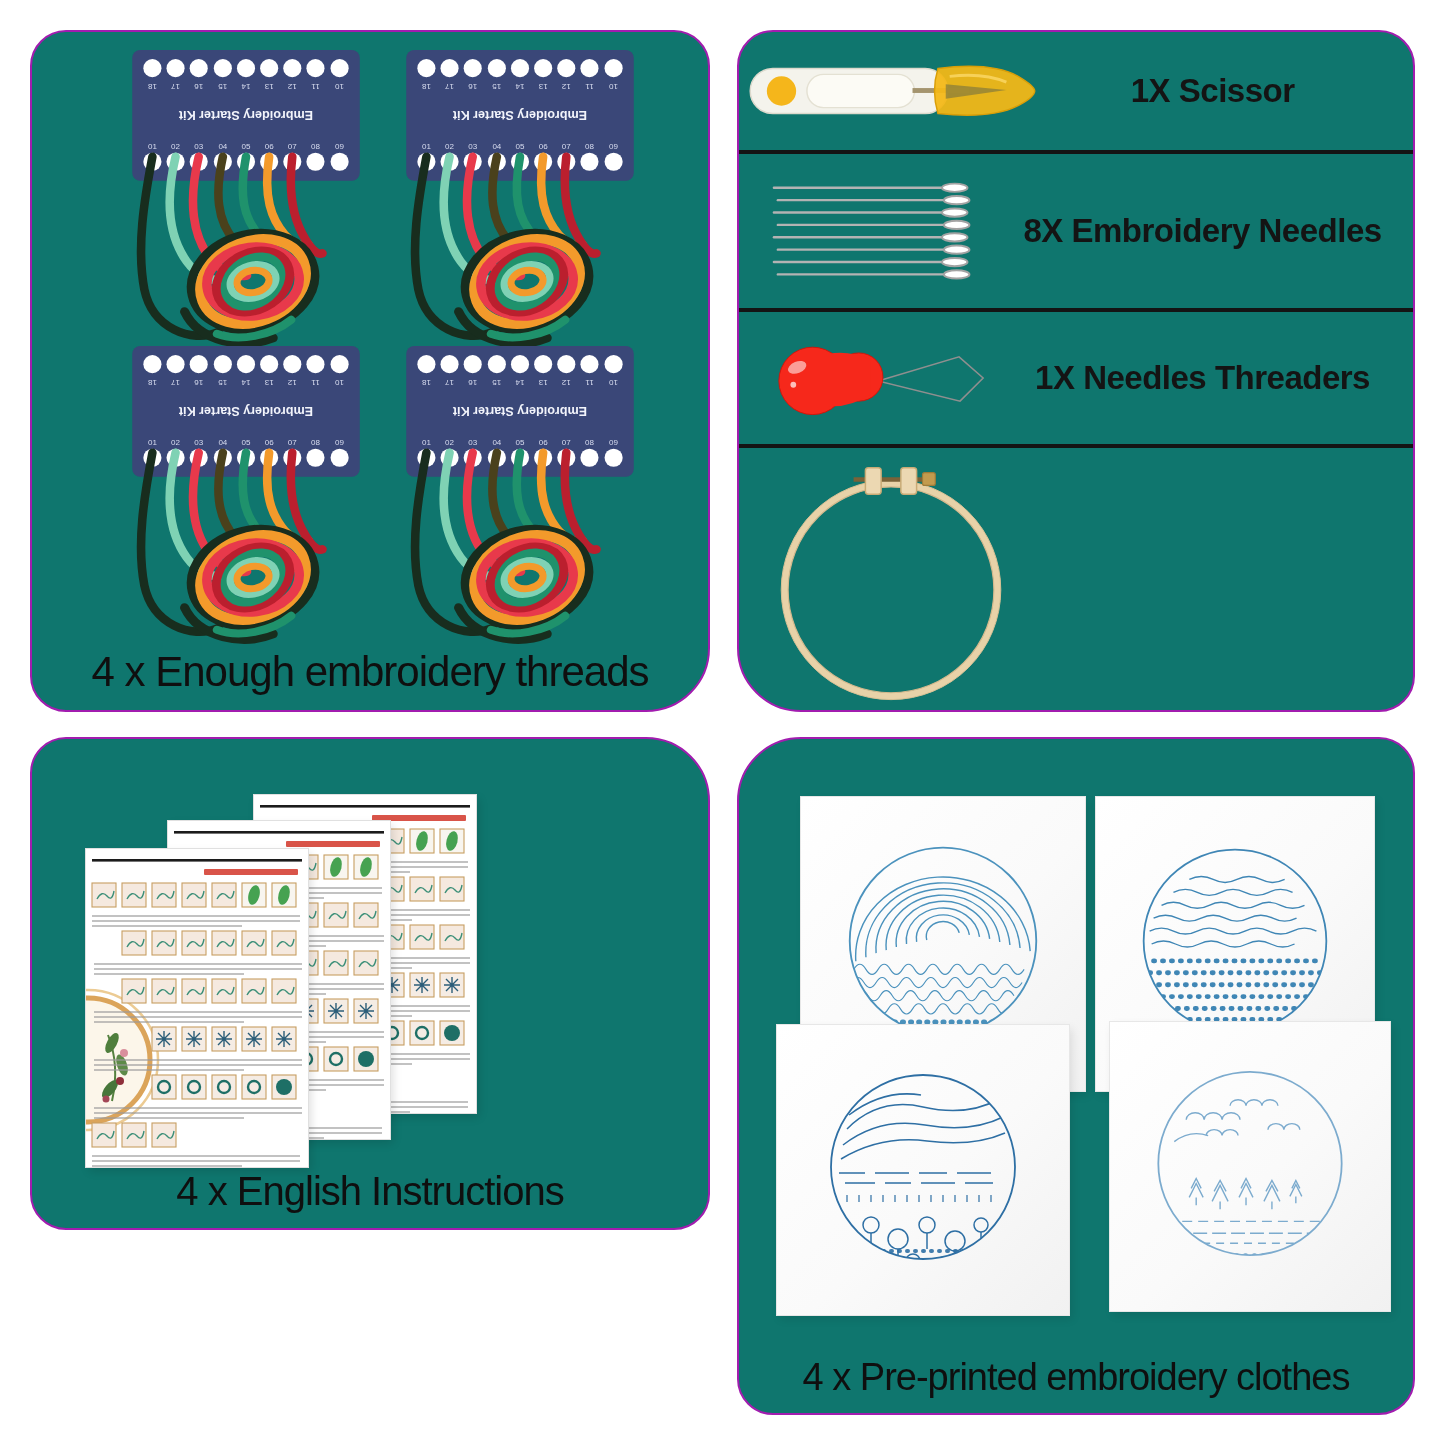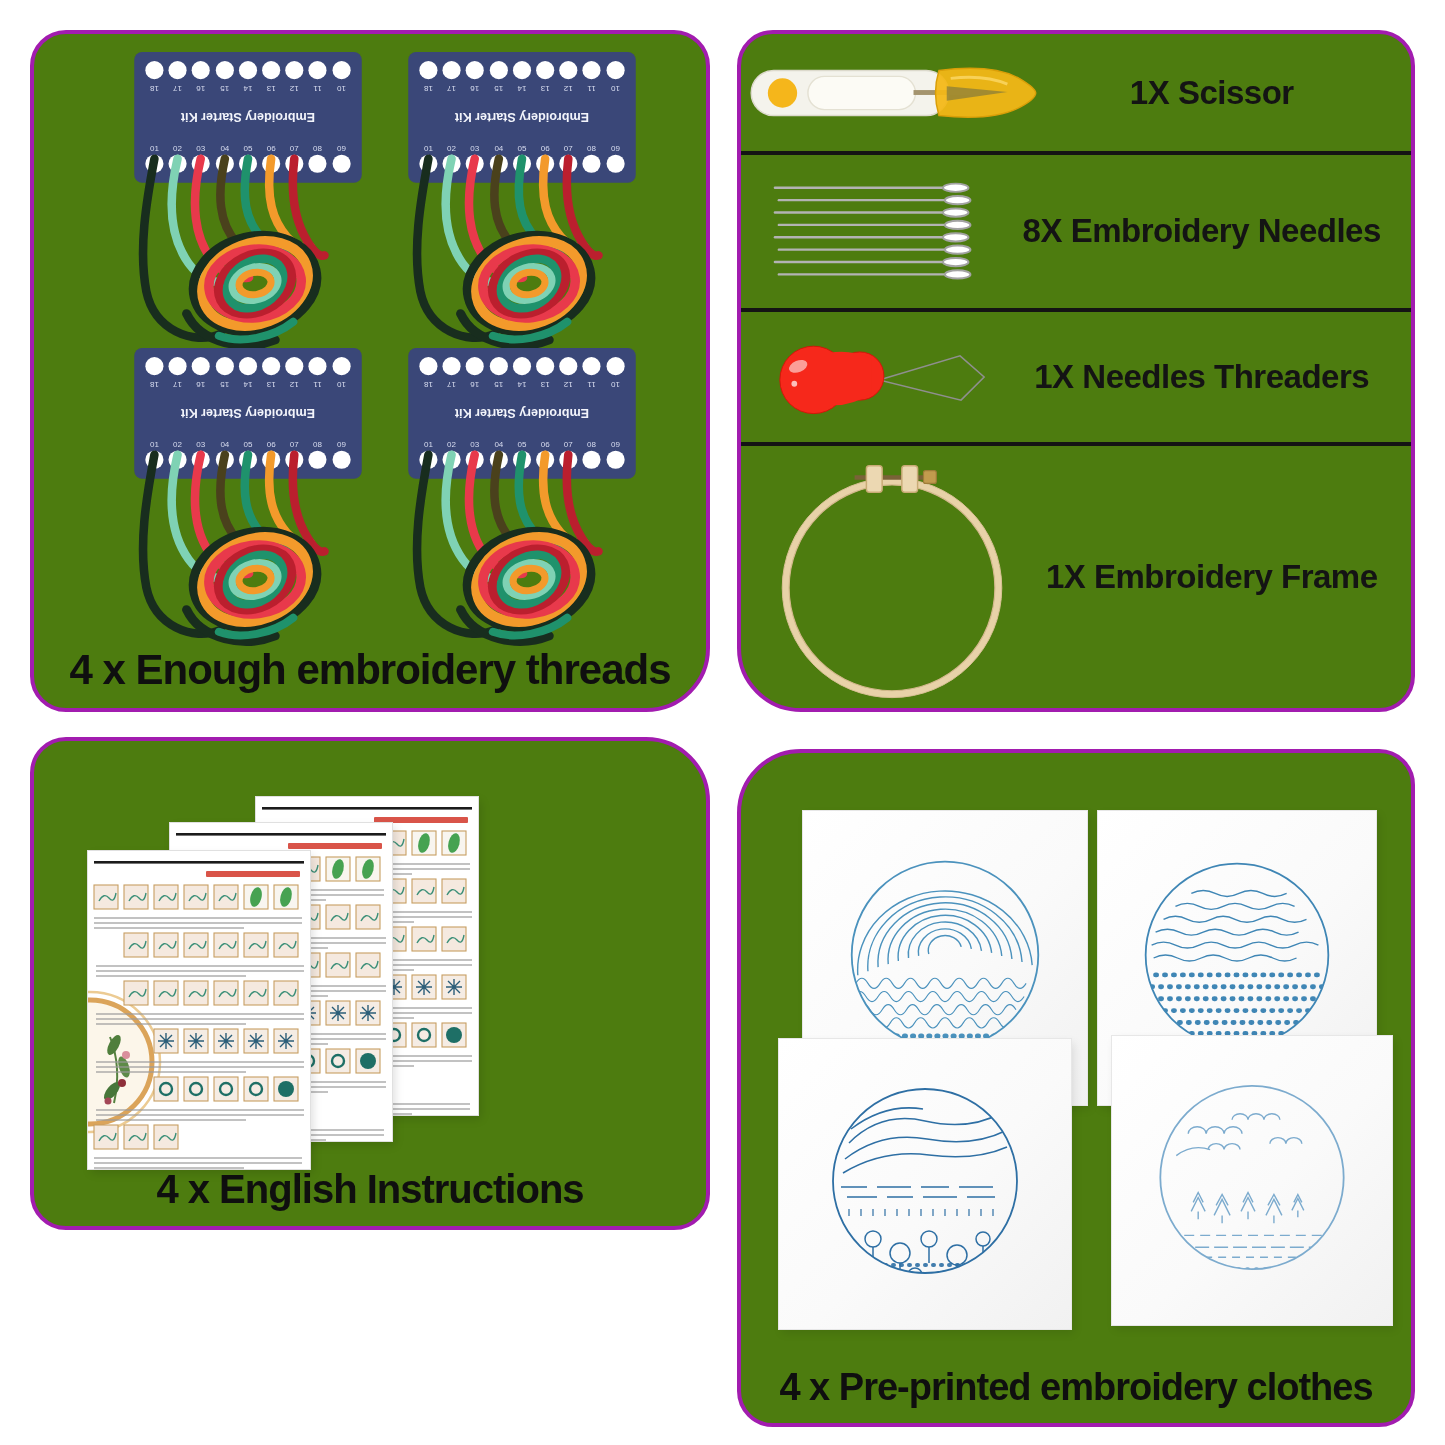--- a/index.html
+++ b/index.html
@@ -1,24 +1,24 @@
 <!DOCTYPE html>
 <html><head>
 <meta charset="utf-8">
 <style>
   html,body{margin:0;padding:0;background:#ffffff;}
   .stage{position:relative;width:1445px;height:1445px;background:#ffffff;
          font-family:"Liberation Sans",sans-serif;overflow:hidden;}
-  .panel{position:absolute;background:#4d7c0f;border:4px solid #a21caf;box-sizing:border-box;overflow:hidden;}
+  .panel{position:absolute;background:#0f766e;border:2px solid #a21caf;box-sizing:border-box;overflow:hidden;}
   #panel-threads{left:30px;top:30px;width:680px;height:682px;border-radius:36px 36px 64px 36px;}
   #panel-tools{left:737px;top:30px;width:678px;height:682px;border-radius:36px 36px 36px 64px;}
   #panel-instructions{left:30px;top:737px;width:680px;height:493px;border-radius:36px 64px 36px 36px;}
-  #panel-cloths{left:737px;top:737px;width:678px;height:678px;border-radius:64px 36px 36px 36px;margin-top:12px;}
-
-  .caption{position:absolute;left:0;right:0;bottom:14px;text-align:center;font-weight:bold;
+  #panel-cloths{left:737px;top:737px;width:678px;height:678px;border-radius:64px 36px 36px 36px;}
+
+  .caption{position:absolute;left:0;right:0;bottom:14px;text-align:center;font-weight:normal;
            color:#0f0f0f;letter-spacing:-1px;white-space:nowrap;}
   #panel-threads .caption{font-size:42px;}
   #panel-instructions .caption{font-size:40px;}
   #panel-cloths .caption{font-size:38px;}
 
   .thread-unit{position:absolute;width:262px;height:312px;}
   #unit-1{left:82px;top:16px;} #unit-2{left:356px;top:16px;}
   #unit-3{left:82px;top:312px;} #unit-4{left:356px;top:312px;}
 
   
@@ -288,21 +288,20 @@
         <svg width="256" height="262" viewBox="0 0 260 262">
           <circle cx="130" cy="142" r="108" fill="none" stroke="#e8d2a8" stroke-width="7"></circle>
           <circle cx="130" cy="142" r="104.5" fill="none" stroke="#d3b88c" stroke-width="1.2"></circle>
           <circle cx="130" cy="142" r="111.5" fill="none" stroke="#d8c194" stroke-width="1"></circle>
           <line x1="92" y1="30" x2="172" y2="30" stroke="#7a6238" stroke-width="4.5"></line>
           <rect x="104" y="18" width="16" height="27" rx="3" fill="#ecd8b2" stroke="#c9ab76" stroke-width="1.5"></rect>
           <rect x="140" y="18" width="16" height="27" rx="3" fill="#ecd8b2" stroke="#c9ab76" stroke-width="1.5"></rect>
           <rect x="162" y="23" width="13" height="13" rx="2" fill="#c29b4e" stroke="#9e7c38" stroke-width="1.2"></rect>
         </svg>
       </div>
-      <div class="label-zone">1X Embroidery Frame</div>
     </div>
   </div>
 
   <div class="panel" id="panel-instructions">
     <div class="page" id="page-back">
       <svg class="page-art" width="222" height="318" viewBox="0 0 222 318">
           <use href="#page-art"></use>
         </svg>
     </div>
     <div class="page" id="page-mid">

